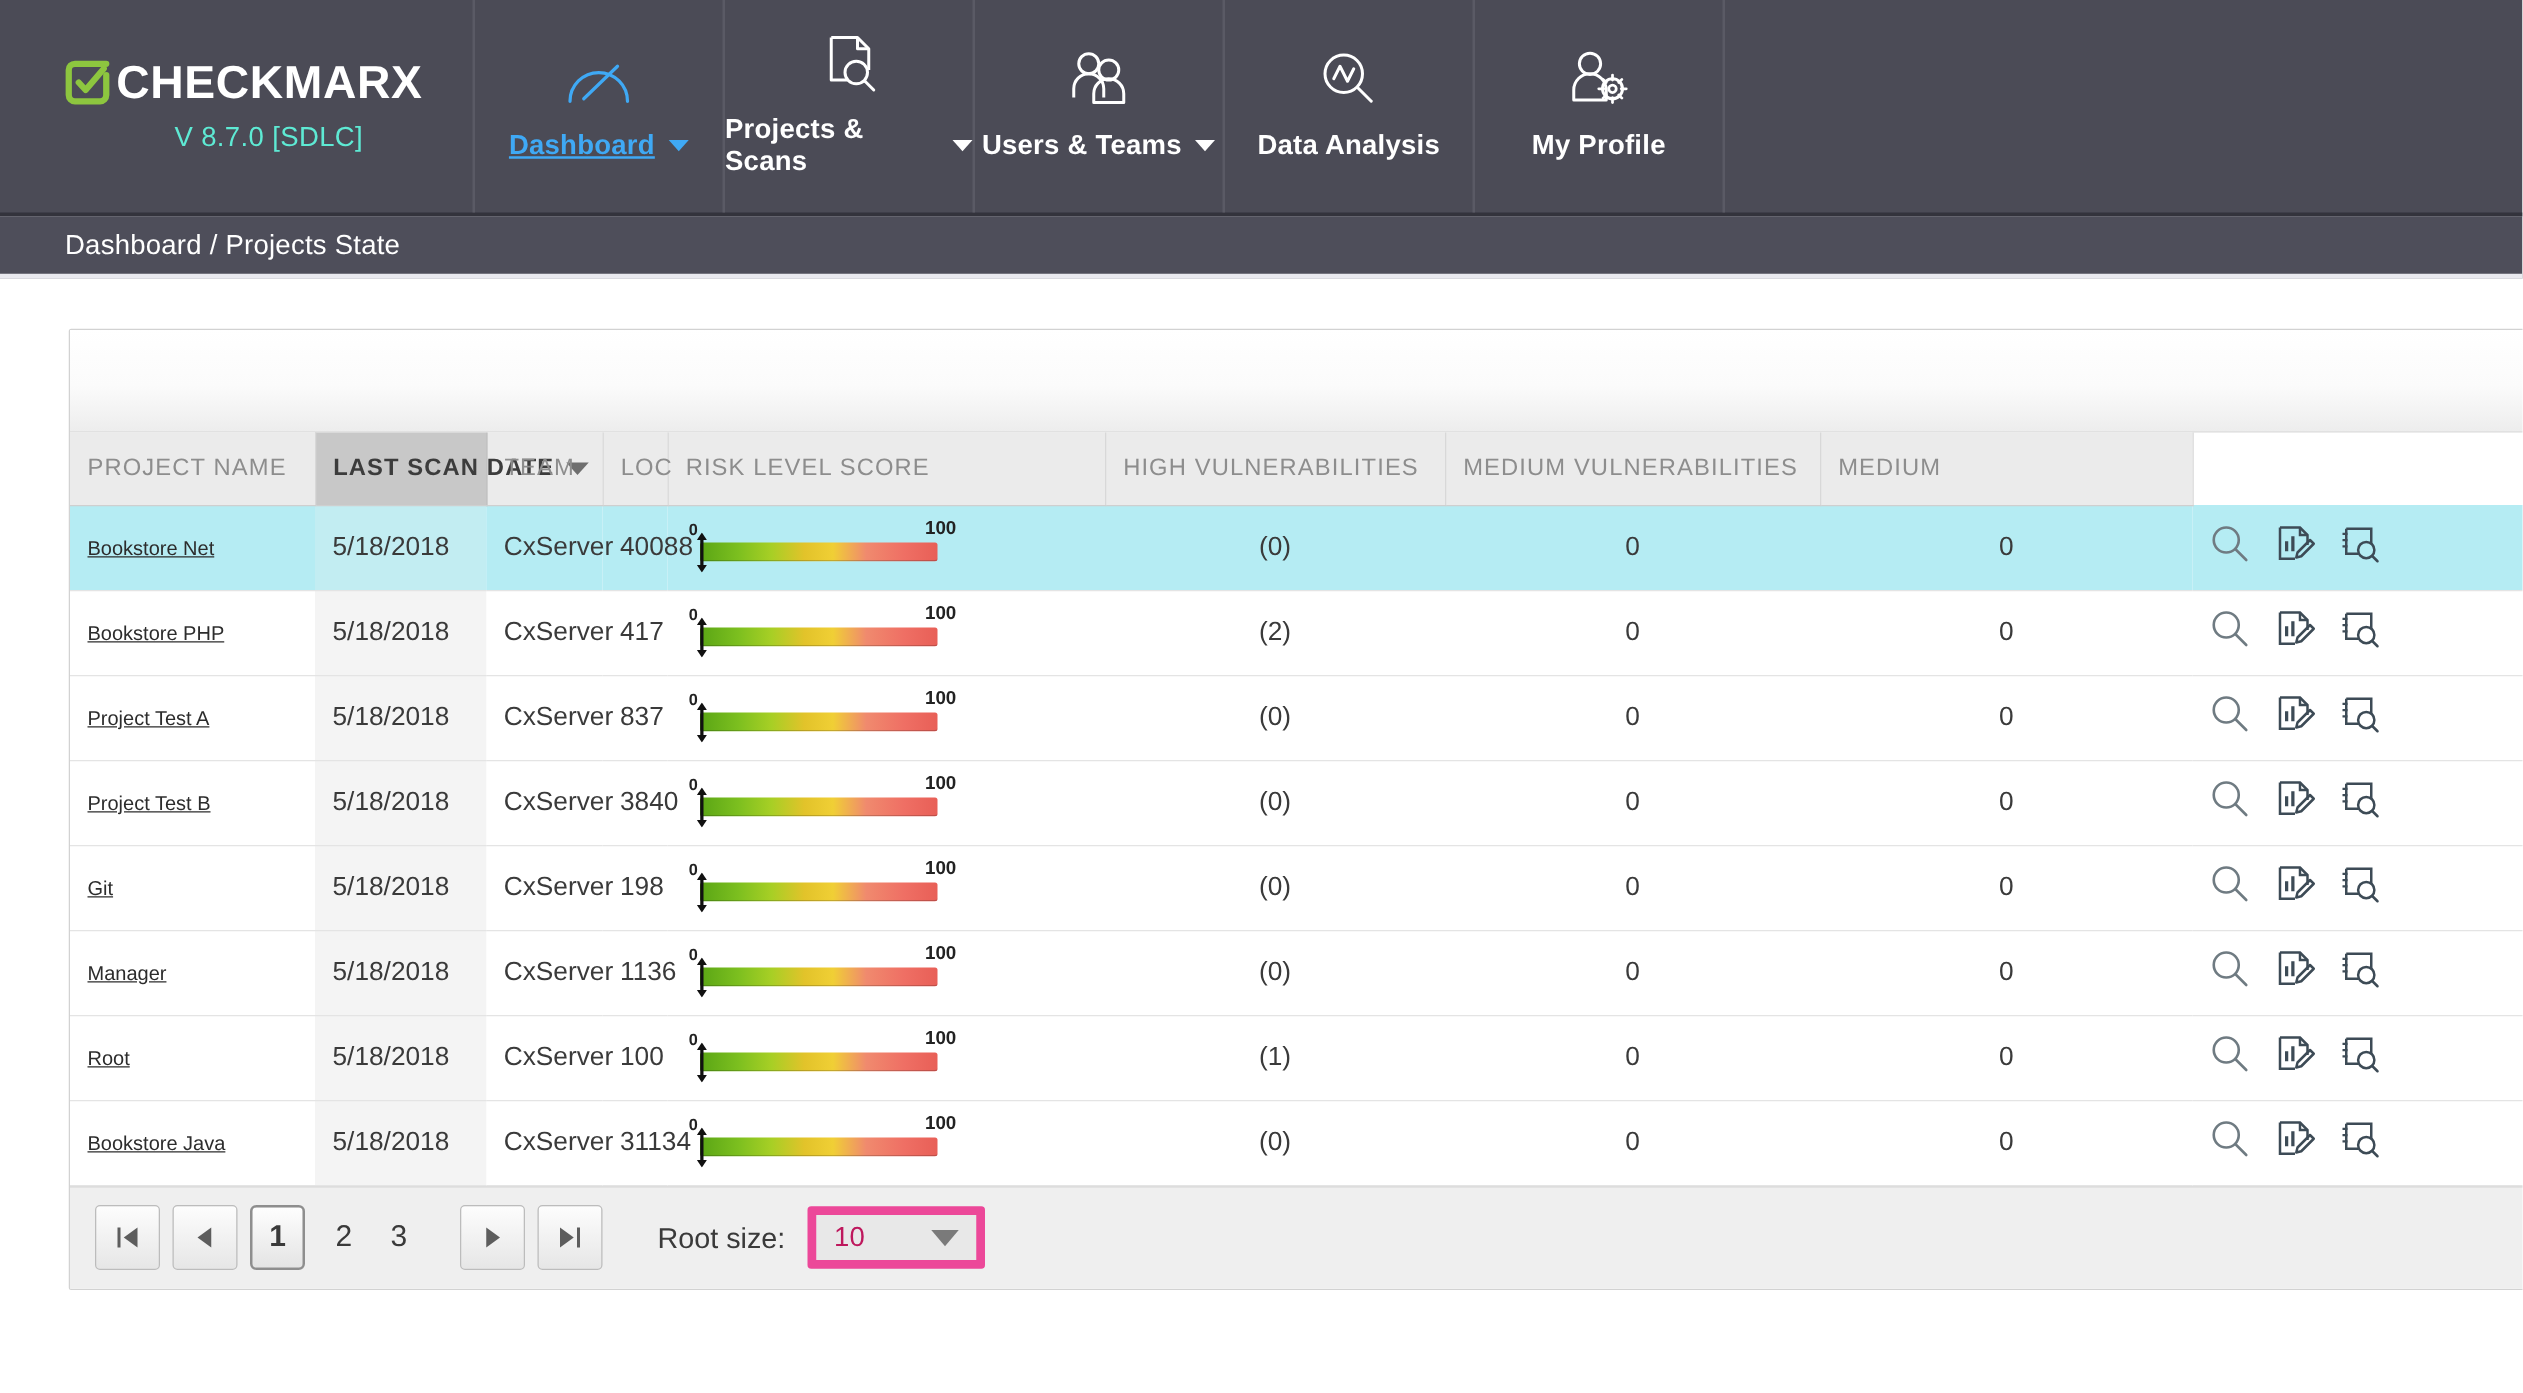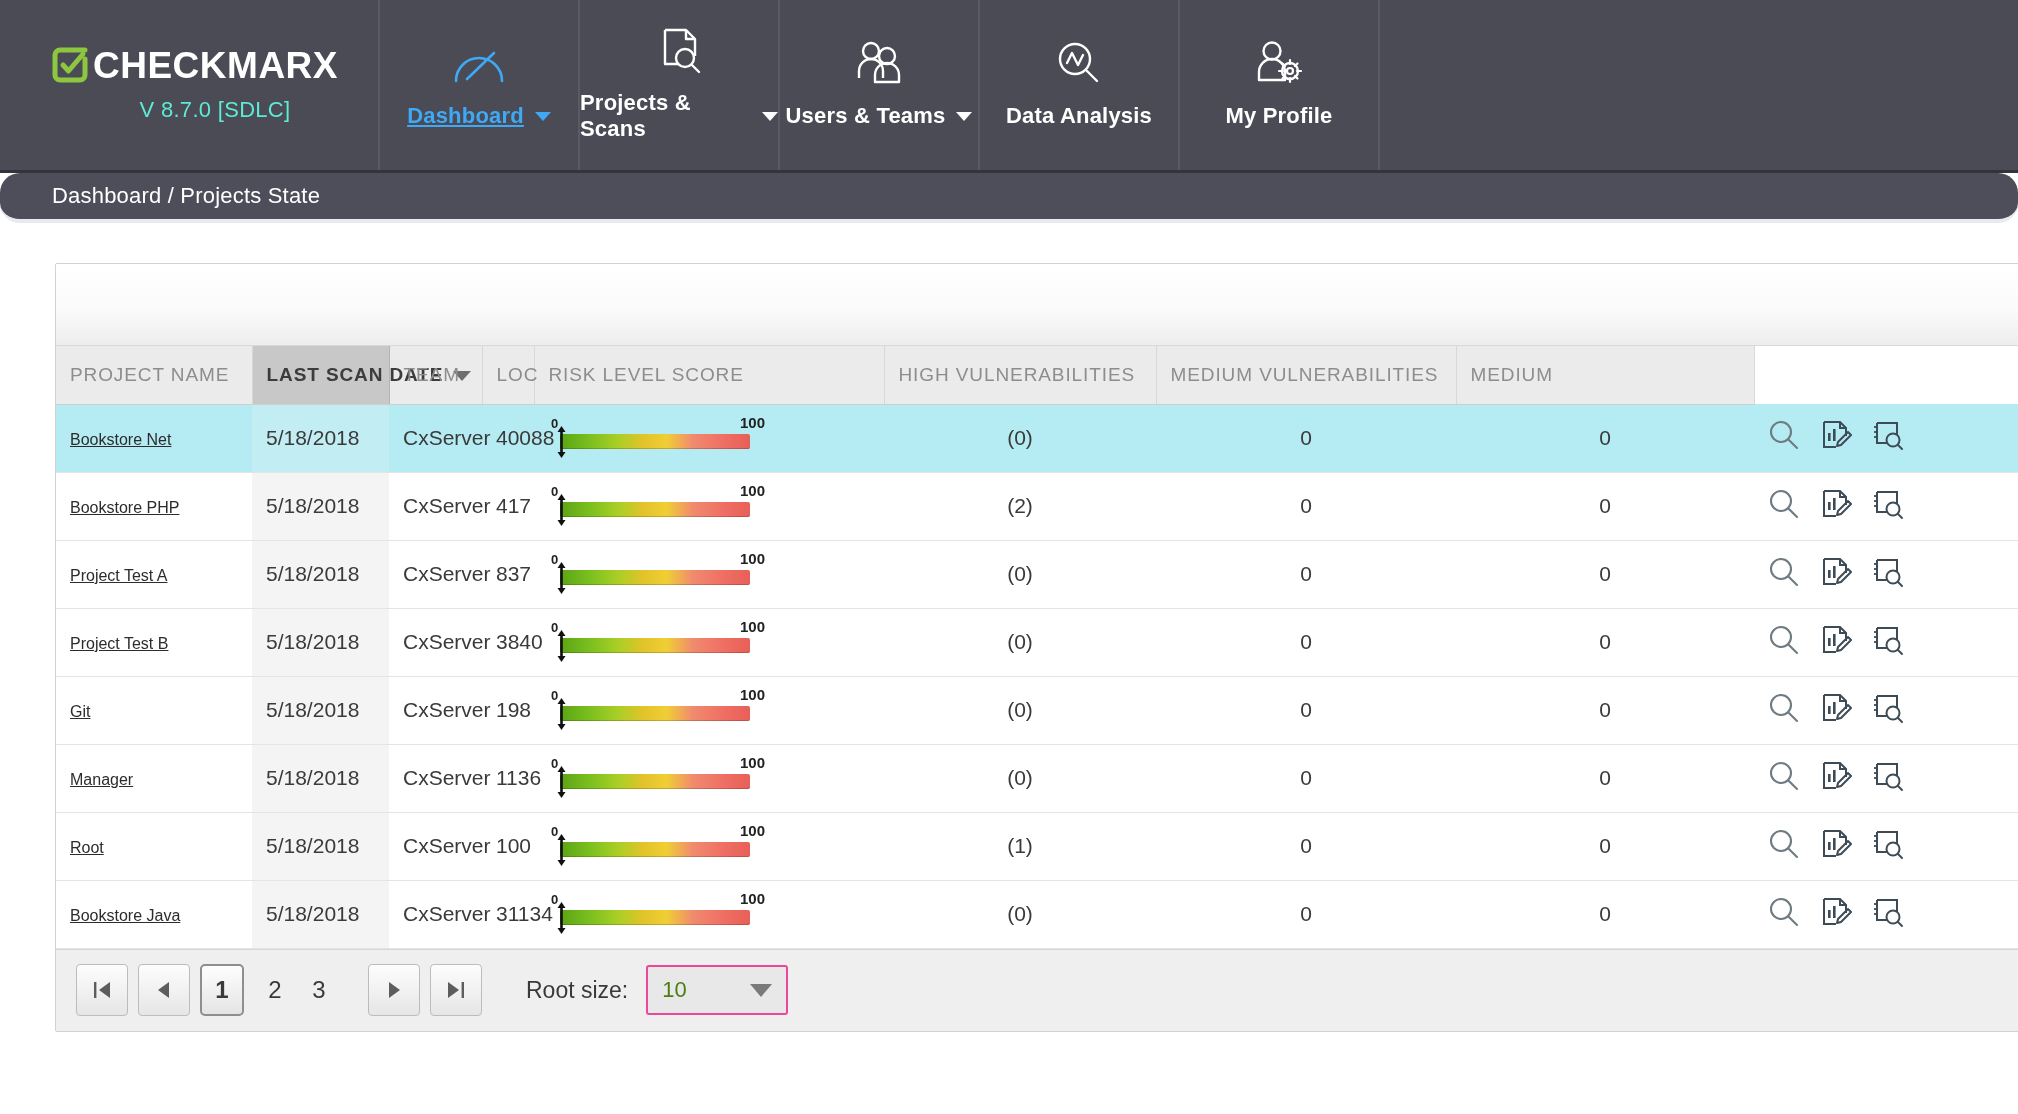--- a/index.html
+++ b/index.html
@@ -17,21 +17,21 @@
     background: #4b4b56;
     border-bottom: 3px solid #33333c;
   }
   #brand {
     width: 380px; flex: 0 0 380px;
     display: flex; flex-direction: column;
     justify-content: center;
     padding-left: 52px;
     border-right: 2px solid #5a5a65;
   }
-  .logo-row { display: flex; }
+  .logo-row { display: flex; align-items: center; }
   .logo-mark {
     width: 36px; height: 36px; flex: 0 0 36px;
     margin-right: 5px;
     position: relative;
   }
   .logo-word {
     color: #ffffff;
     font-size: 37px;
     font-weight: bold;
     letter-spacing: 0.5px;
@@ -65,21 +65,20 @@
   }
   .nav-item.active .caret { border-top-color: #3fa9f5; }
 
   
   #breadcrumb {
     height: 50px;
     background: #4e4e5a;
     display: flex; align-items: center;
     padding-left: 52px;
     border-bottom: 4px solid #e9e9ef;
-    border-radius: 20px;
   }
   #breadcrumb .crumb-text {
     color: #ffffff; font-size: 22px; letter-spacing: 0.2px;
   }
 
   
   #page {
     position: relative;
     height: calc(1114px - 173px - 54px);
     background: #ffffff;
@@ -209,26 +208,26 @@
     border-radius: 5px;
     font-weight: bold;
     width: 44px;
     margin-right: 14px;
   }
   .pg-spacer { width: 22px; }
   #pagesize-label { font-size: 23px; color: #3a3a3a; margin: 0 18px 0 34px; }
   #pagesize-select {
     width: 142px; height: 50px;
     background: #e8e8e8;
-    border: 2px solid #ec4899;
+    border: 7px solid #ec4899;
     border-radius: 3px;
     display: flex; align-items: center;
     justify-content: space-between;
     padding: 0 14px;
-    font-size: 22px; color: #4d7c0f;
+    font-size: 22px; color: #be185d;
     cursor: pointer;
   }
   .sel-caret {
     width: 0; height: 0;
     border-left: 11px solid transparent;
     border-right: 11px solid transparent;
     border-top: 13px solid #7a7a7a;
   }
 </style>
 </head>

